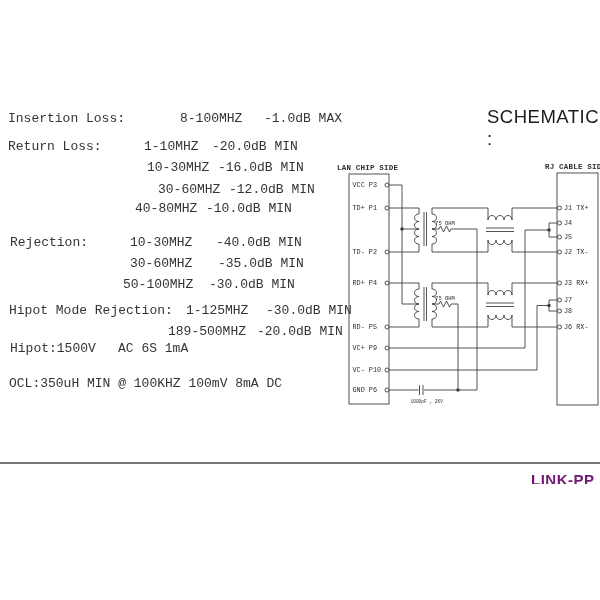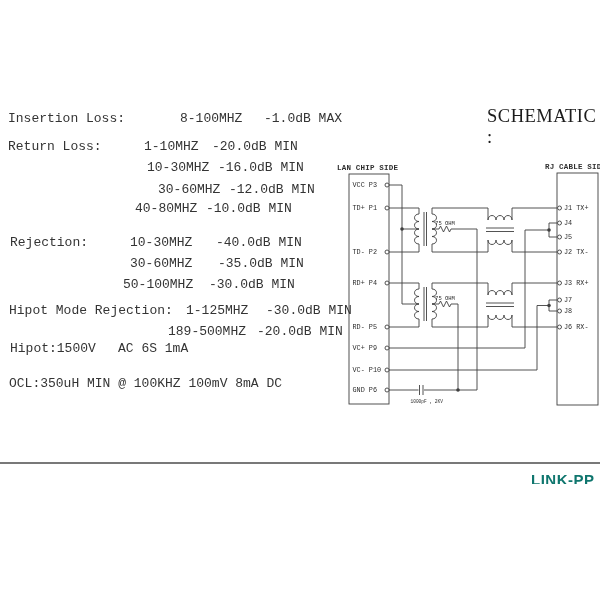--- a/index.html
+++ b/index.html
@@ -1,23 +1,23 @@
 <!DOCTYPE html>
 <html><head>
 <meta charset="utf-8">
 <style>
   html,body{margin:0;padding:0;background:#fff;}
   .page{position:relative;width:600px;height:484px;background:#ffffff;overflow:hidden;
         font-family:"Liberation Mono","DejaVu Sans Mono",monospace;}
   .t{position:absolute;white-space:pre;font-size:13px;color:#343434;line-height:16px;}
-  .heading{position:absolute;left:487px;top:106px;font-family:Liberation Serif, serif;
+  .heading{position:absolute;left:487px;top:106px;font-family:Liberation Sans, sans-serif;
            font-size:18.5px;font-weight:500;letter-spacing:0.5px;color:#1c1c1c;}
   .rule{position:absolute;left:0;top:462px;width:600px;height:2.4px;background:#787878;}
   .brand{position:absolute;left:531px;top:471px;font-family:"Liberation Sans","DejaVu Sans",sans-serif;
-         font-size:15px;font-weight:bold;letter-spacing:0.5px;color:#0f766e;}
+         font-size:15px;font-weight:bold;letter-spacing:0.5px;color:#701a75;}
   svg{position:absolute;left:0;top:0;}
   svg text{font-family:"Liberation Mono","DejaVu Sans Mono",monospace;fill:#2e2e2e;}
   .pin-label{font-size:6.8px;}
   .box-title{font-size:7.5px;font-weight:bold;letter-spacing:0.2px;}
   .comp-label{font-size:5.5px;}
   .cap-label{font-size:4.5px;}
 </style>
 </head>
 <body>
 

